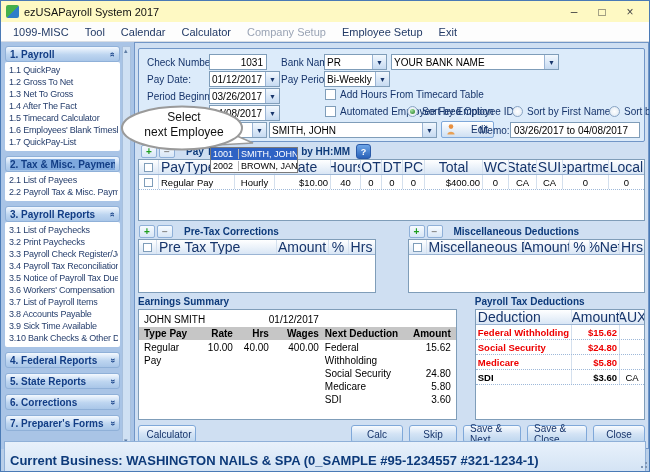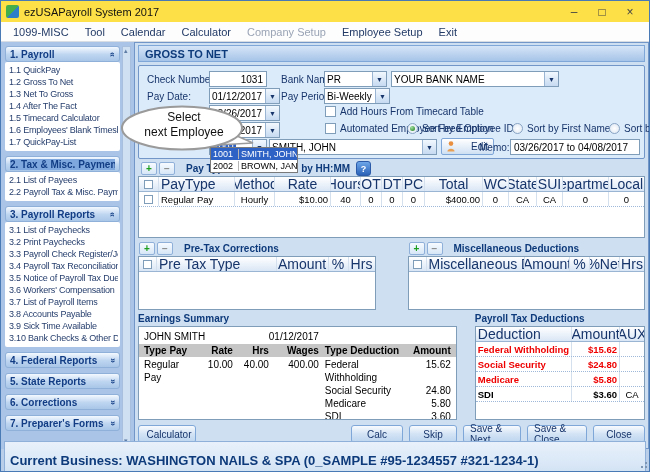--- a/index.html
+++ b/index.html
@@ -1,19 +1,19 @@
 <!DOCTYPE html>
 <html><head>
 <meta charset="utf-8">
 <style>
   html,body{margin:0;padding:0;background:#e8e8e8;}
   .window{position:relative;width:650px;height:472px;box-sizing:border-box;border:1px solid #4a7ab5;
     background:#fff;font-family:"Liberation Sans",sans-serif;display:flex;flex-direction:column;overflow:hidden;}
   
-  .titlebar{height:21px;display:flex;align-items:center;padding:0 5px;background:#fde047;flex:0 0 auto;}
+  .titlebar{height:21px;display:flex;align-items:center;padding:0 5px;background:#fef9c3;flex:0 0 auto;}
   .app-icon{width:13px;height:13px;border-radius:2px;background:linear-gradient(135deg,#45b04a 0 50%,#2f7ec9 50% 100%);margin-right:5px;}
   .title{font-size:11px;color:#111;}
   .winbtns{margin-left:auto;display:flex;}
   .winbtn{width:28px;text-align:center;font-size:12px;color:#444;cursor:default;}
   
   .menubar{height:19px;display:flex;align-items:center;background:#fdfdfd;border-bottom:1px solid #d8dde4;padding-left:4px;flex:0 0 auto;}
   .menu-item{font-size:11px;color:#223a66;padding:0 8px;}
   .menu-item.disabled{color:#9aa4b5;}
   
   .body{flex:1;display:flex;background:#a9c4e6;min-height:0;}
@@ -208,21 +208,20 @@
         <span class="chev down">»</span>
       </div>
 
       <div class="sb-scroll">
         <span class="sb-arr up">▴</span>
         <span class="sb-arr dn">▾</span>
       </div>
     </div>
 
     <div class="main">
-      <div class="main-header">GROSS TO NET</div>
 
       <div class="form-box">
         <span class="lbl" style="left:8px;top:8px">Check Number:</span>
         <div class="tb ra" style="left:70px;top:5px;width:58px">1031</div>
         <span class="lbl" style="left:142px;top:8px">Bank Name:</span>
         <div class="combo" style="left:185px;top:5px;width:63px">
           <span class="val">PR</span>
           <span class="arr">▼</span>
         </div>
         <div class="combo" style="left:252px;top:5px;width:168px">
@@ -391,21 +390,21 @@
               </div>
             </div>
             <div class="e-head">
               <div class="e-left">
                 <span class="c-type">Type Pay</span>
                 <span class="c-rate">Rate</span>
                 <span class="c-hrs">Hrs</span>
                 <span class="c-wages">Wages</span>
               </div>
               <div class="e-right">
-                <span class="c-ded">Type Deduction</span>
+                <span class="c-ded">Next Deduction</span>
                 <span class="c-amt">Amount</span>
               </div>
             </div>
             <div class="e-line">
               <div class="e-left">
                 <span class="c-type">Regular Pay</span>
                 <span class="c-rate">10.00</span>
                 <span class="c-hrs">40.00</span>
                 <span class="c-wages">400.00</span>
               </div>

